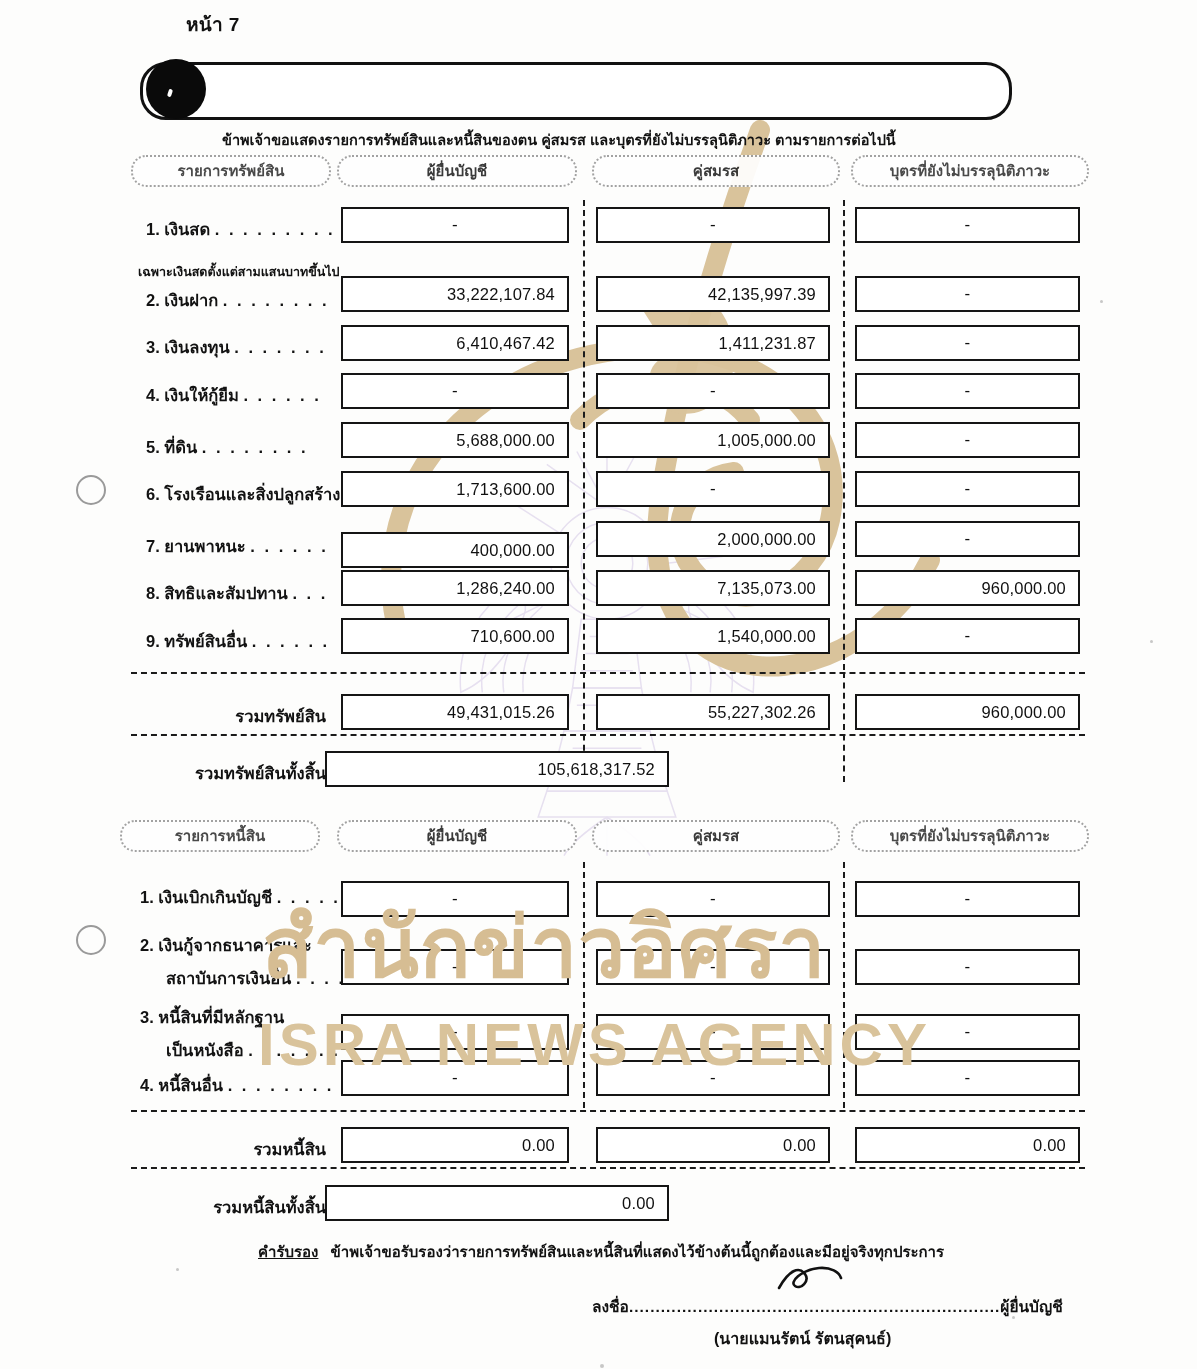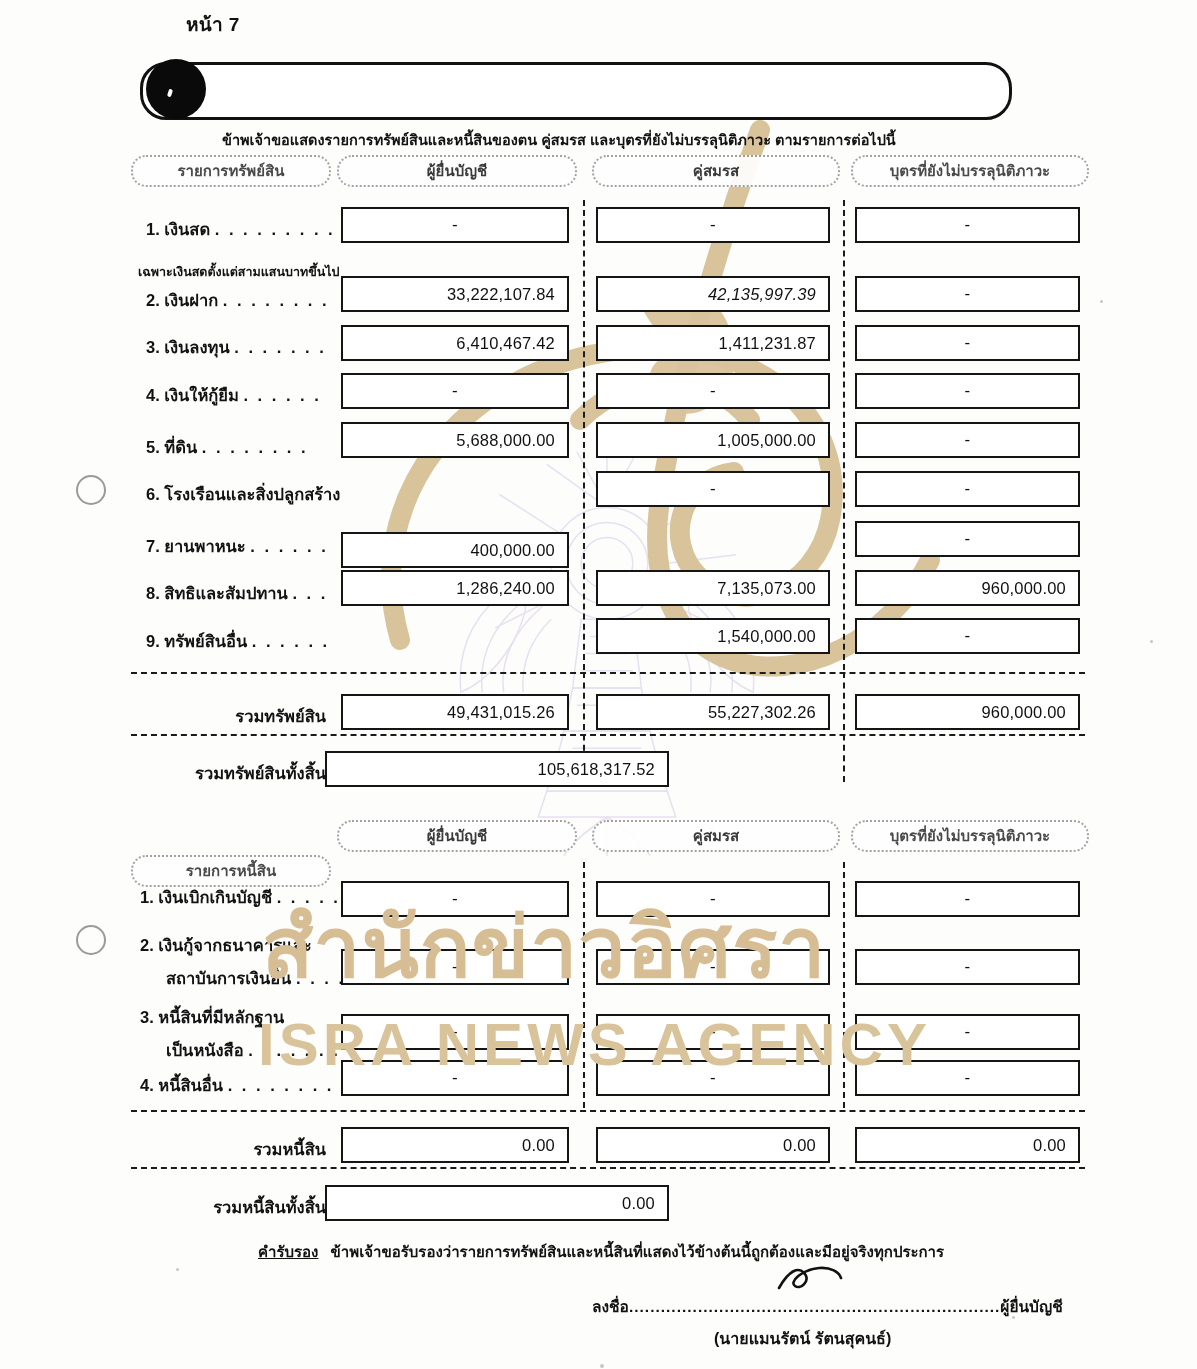--- a/index.html
+++ b/index.html
@@ -96,21 +96,21 @@
   }
   .hdr-pill.smudge { color:#3a3a3a; }
 
   
   #hdr-a-0 { left: 131px; top: 155px; width: 196px; }
   #hdr-a-1 { left: 337px; top: 155px; width: 236px; }
   #hdr-a-2 { left: 592px; top: 155px; width: 244px; }
   #hdr-a-3 { left: 851px; top: 155px; width: 234px; }
 
   
-  #hdr-l-0 { left: 131px; top: 820px; width: 196px; margin-top: 35px; }
+  #hdr-l-0 { left: 120px; top: 820px; width: 196px; }
   #hdr-l-1 { left: 337px; top: 820px; width: 236px; }
   #hdr-l-2 { left: 592px; top: 820px; width: 244px; }
   #hdr-l-3 { left: 851px; top: 820px; width: 234px; }
 
   
   .row-label {
     font-size: 16.5px;
     font-weight: bold;
     white-space: nowrap;
     color: #121212;
@@ -335,21 +335,21 @@
   <div class="abs vbox dash c1" style="top:207px;">-</div>
   <div class="abs vbox dash c2" style="top:207px;">-</div>
   <div class="abs vbox dash c3" style="top:207px;">-</div>
 
   <div class="abs row-label" style="left:146px; top:287px;">
     <span>2.</span>
     <span>เงินฝาก</span>
     <span class="dots">. . . . . . . .</span>
   </div>
   <div class="abs vbox c1" style="top:276px;">33,222,107.84</div>
-  <div class="abs vbox c2" style="top:276px;font-style:italic;">42,135,997.39</div>
+  <div class="abs vbox c2" style="top:276px;">42,135,997.39</div>
   <div class="abs vbox dash c3" style="top:276px;">-</div>
 
   <div class="abs row-label" style="left:146px; top:334px;">
     <span>3.</span>
     <span>เงินลงทุน</span>
     <span class="dots">. . . . . . .</span>
   </div>
   <div class="abs vbox c1" style="top:325px;">6,410,467.42</div>
   <div class="abs vbox c2" style="top:325px;">1,411,231.87</div>
   <div class="abs vbox dash c3" style="top:325px;">-</div>
@@ -370,45 +370,48 @@
   </div>
   <div class="abs vbox c1" style="top:422px;">5,688,000.00</div>
   <div class="abs vbox c2" style="top:422px;">1,005,000.00</div>
   <div class="abs vbox dash c3" style="top:422px;">-</div>
 
   <div class="abs row-label" style="left:146px; top:481px;">
     <span>6.</span>
     <span>โรงเรือนและสิ่งปลูกสร้าง</span>
     <span class="dots"></span>
   </div>
+  <div class="abs vbox c1" style="top:471px;">1,713,600.00</div>
   <div class="abs vbox dash c2" style="top:471px;">-</div>
   <div class="abs vbox dash c3" style="top:471px;">-</div>
 
   <div class="abs row-label" style="left:146px; top:533px;">
     <span>7.</span>
     <span>ยานพาหนะ</span>
     <span class="dots">. . . . . .</span>
   </div>
   <div class="abs vbox c1" style="top:532px;">400,000.00</div>
+  <div class="abs vbox c2" style="top:521px;">2,000,000.00</div>
   <div class="abs vbox dash c3" style="top:521px;">-</div>
 
   <div class="abs row-label" style="left:146px; top:580px;">
     <span>8.</span>
     <span>สิทธิและสัมปทาน</span>
     <span class="dots">. . .</span>
   </div>
   <div class="abs vbox c1" style="top:570px;">1,286,240.00</div>
   <div class="abs vbox c2" style="top:570px;">7,135,073.00</div>
   <div class="abs vbox c3" style="top:570px;">960,000.00</div>
 
   <div class="abs row-label" style="left:146px; top:628px;">
     <span>9.</span>
     <span>ทรัพย์สินอื่น</span>
     <span class="dots">. . . . . .</span>
   </div>
+  <div class="abs vbox c1" style="top:618px;">710,600.00</div>
   <div class="abs vbox c2" style="top:618px;">1,540,000.00</div>
   <div class="abs vbox dash c3" style="top:618px;">-</div>
 
   <div class="abs vdash" style="left:583px; top:200px; height:470px;"></div>
   <div class="abs vdash" style="left:843px; top:200px; height:470px;"></div>
 
   <div class="abs hdash" style="left:131px; top:672px; width:954px;"></div>
 
   <div class="abs total-label" style="left:186px; top:703px; width:140px;">รวมทรัพย์สิน</div>
   <div class="abs vbox total c1" style="top:694px;">49,431,015.26</div>

